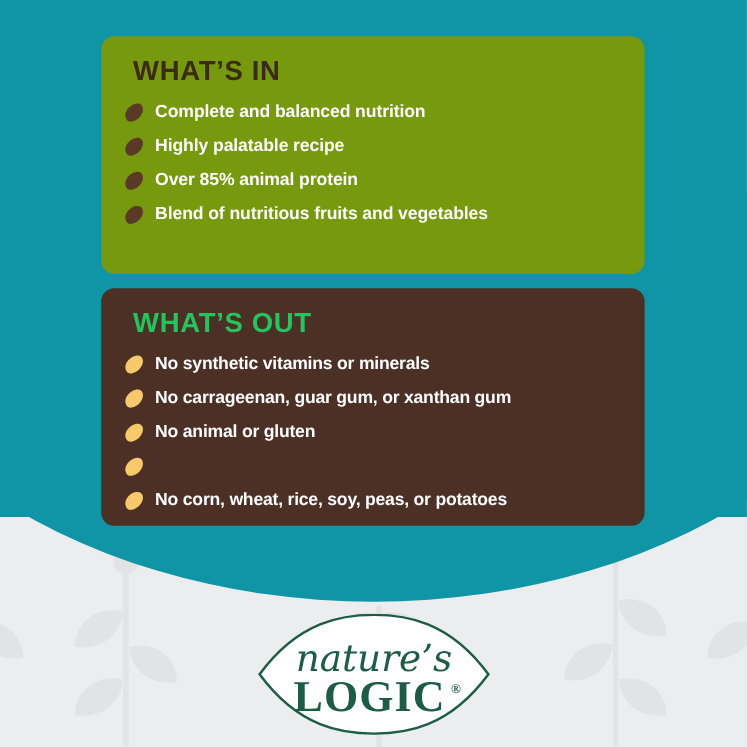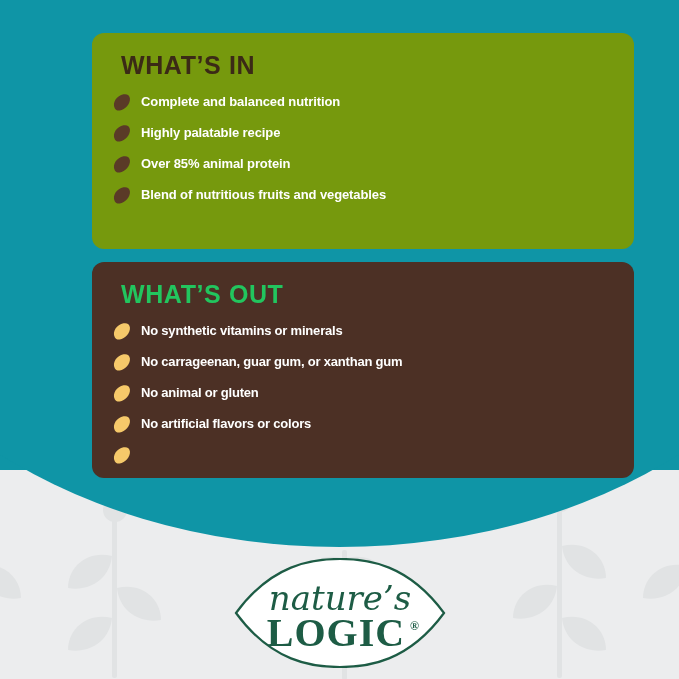--- a/index.html
+++ b/index.html
@@ -51,21 +51,21 @@
     width: 1029px;
     height: 372px;
     border-radius: 0 0 50% 50% / 0 0 100% 100%;
     background: #0f95a6;
   }
 
   
   .card {
     position: absolute;
     left: 92px;
-    width: 542px;
+    width: 494px;
     border-radius: 12px;
     box-sizing: border-box;
     padding: 14px 9px 16px 18px;
   }
   .card--in {
     top: 33px;
     height: 216px;
     background: #76990d;
   }
   .card--out {
@@ -96,21 +96,21 @@
   }
   .bullet-icon {
     flex: 0 0 auto;
     width: 24px;
     height: 24px;
     margin-right: 7px;
     display: block;
   }
   .bullet-text {
     color: #ffffff;
-    font-size: 13px;
+    font-size: 16px;
     font-weight: bold;
     line-height: 1.12;
     letter-spacing: -0.1px;
     white-space: nowrap;
   }
   .card--out .bullet-text { letter-spacing: -0.2px; }
 
   
   .logo {
     position: absolute;
@@ -244,28 +244,28 @@
           </svg>
         </span>
         <span class="bullet-text">No animal or gluten</span>
       </li>
       <li>
         <span class="bullet-icon">
           <svg width="24" height="24" viewBox="0 0 24 24" xmlns="http://www.w3.org/2000/svg">
             <path d="M3.2 15.6 C 2.2 9.6, 9.0 4.4, 15.8 5.2 C 19.2 5.6, 21.4 7.8, 20.6 11.2 C 19.4 16.6, 12.6 20.4, 7.2 19.4 C 4.8 19.0, 3.6 17.6, 3.2 15.6 Z" fill="#f6c96a" transform="rotate(-18 12 12)"></path>
           </svg>
         </span>
-        <span class="bullet-text">No artificial flavors or colors</span>
-      </li>
-      <li>
-        <span class="bullet-icon">
-          <svg width="24" height="24" viewBox="0 0 24 24" xmlns="http://www.w3.org/2000/svg">
-            <path d="M3.2 15.6 C 2.2 9.6, 9.0 4.4, 15.8 5.2 C 19.2 5.6, 21.4 7.8, 20.6 11.2 C 19.4 16.6, 12.6 20.4, 7.2 19.4 C 4.8 19.0, 3.6 17.6, 3.2 15.6 Z" fill="#f6c96a" transform="rotate(-18 12 12)"></path>
-          </svg>
-        </span>
+      </li>
+      <li>
+        <span class="bullet-icon">
+          <svg width="24" height="24" viewBox="0 0 24 24" xmlns="http://www.w3.org/2000/svg">
+            <path d="M3.2 15.6 C 2.2 9.6, 9.0 4.4, 15.8 5.2 C 19.2 5.6, 21.4 7.8, 20.6 11.2 C 19.4 16.6, 12.6 20.4, 7.2 19.4 C 4.8 19.0, 3.6 17.6, 3.2 15.6 Z" fill="#f6c96a" transform="rotate(-18 12 12)"></path>
+          </svg>
+        </span>
+        <span class="bullet-text">No corn, wheat, rice, soy, peas, or potatoes</span>
       </li>
     </ul>
   </div>
 
   <div class="logo">
     <svg width="216" height="110" viewBox="0 0 216 110" xmlns="http://www.w3.org/2000/svg">
 
       <path d="M4 55 C 40 6, 80 1, 108 1 C 136 1, 176 6, 212 55 C 176 104, 136 109, 108 109 C 80 109, 40 104, 4 55 Z" fill="#ffffff" stroke="#1d5c45" stroke-width="2.2"></path>
       <text class="logo-nature" x="108" y="52" font-size="34" text-anchor="middle">nature’s</text>
       <text class="logo-word" x="104" y="88" font-size="40" text-anchor="middle" letter-spacing="1">LOGIC</text>

